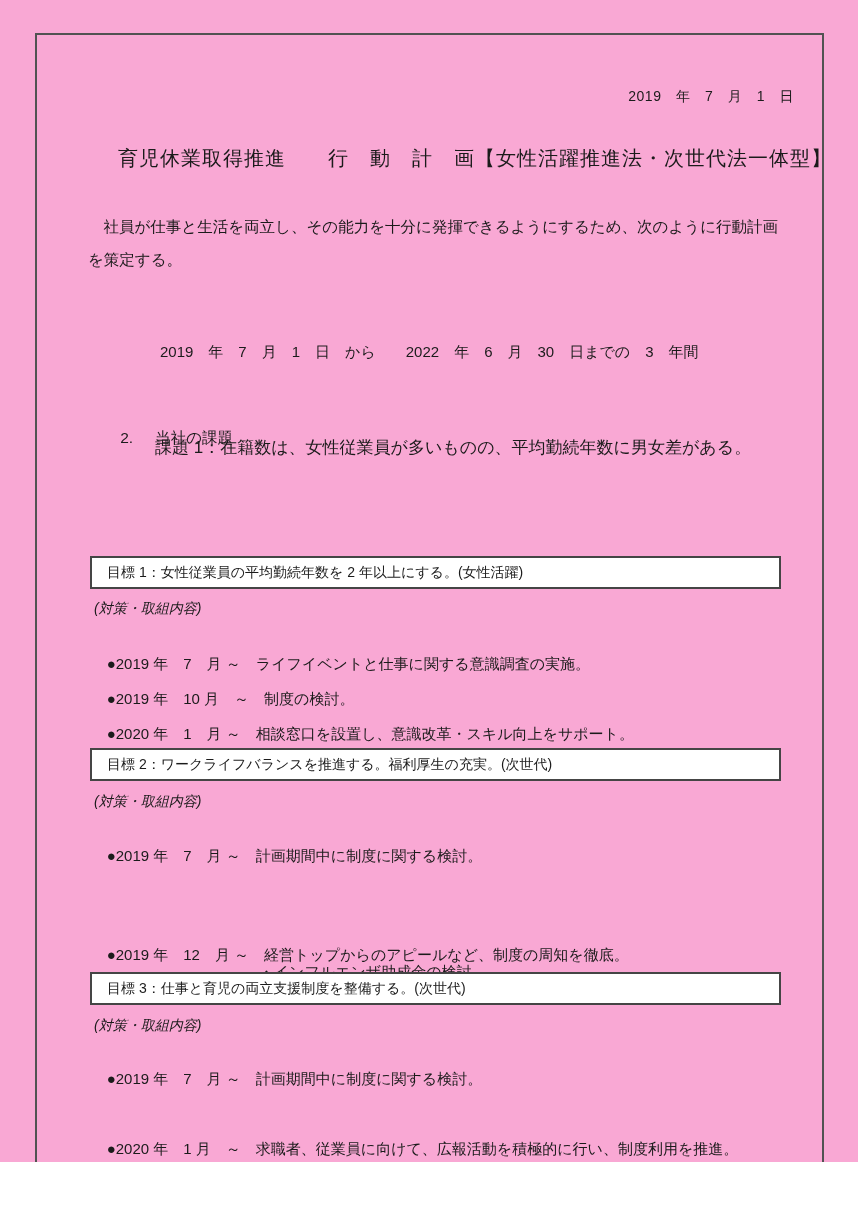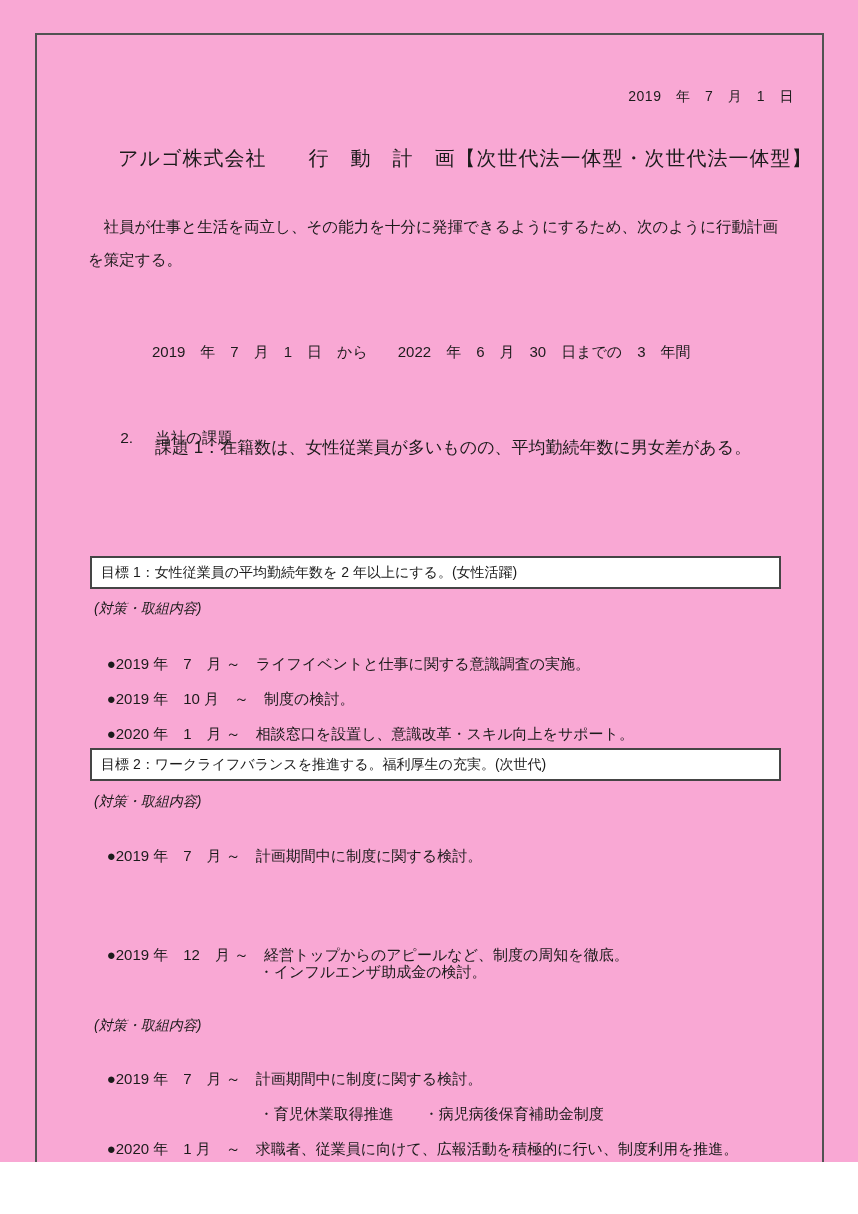--- a/index.html
+++ b/index.html
@@ -23,46 +23,46 @@
     font-size:15px;
     line-height:22px;
     white-space:pre;
   }
   .date{ font-size:14px; letter-spacing:0.5px; }
   .doc-title{ font-size:20px; line-height:30px; letter-spacing:1px; }
   .intro{ left:88px; font-size:15.5px; }
   .sec{ left:103px; font-size:15.5px; }
   .sec .num{ display:inline-block; width:35px; }
   .kadai{ left:155px; font-size:17px; }
-  .period{ left:152px; font-size:15px; }
+  .period{ left:160px; font-size:15px; }
   .goal-box{
     position:absolute;
     left:90px; width:691px; height:33px;
     border:2px solid #454545;
     box-sizing:border-box;
     display:flex; align-items:center;
-    padding-left:9px;
+    padding-left:15px;
     font-size:14px;
     white-space:pre;
     background:#ffffff;
   }
   .measures{ left:94px; font-size:14px;font-style:italic; }
   .bullet{ left:90px; font-size:15px; }
   .bullet .marker{ display:inline-block; }
   .sub-bullet{ left:242px; font-size:15px; }
 </style>
 </head>
 <body>
 
 <div class="page">
   <div class="frame"></div>
 
   <div class="line date" style="top:85px;right:64px">2019　年　7　月　1　日</div>
 
-  <div class="line doc-title" style="top:143px;left:118px">アルゴ株式会社　　行　動　計　画【次世代法一体型・次世代法一体型】</div>
+  <div class="line doc-title" style="top:143px;left:118px">育児休業取得推進　　行　動　計　画【女性活躍推進法・次世代法一体型】</div>
 
   <div class="line intro" style="top:216px">　社員が仕事と生活を両立し、その能力を十分に発揮できるようにするため、次のように行動計画</div>
   <div class="line intro" style="top:249px">を策定する。</div>
 
   <div class="line period" style="top:341px">2019　年　7　月　1　日　から　　2022　年　6　月　30　日までの　3　年間</div>
 
   <div class="line sec" style="top:405px">
     <span class="num">2.</span><span>当社の課題</span>
   </div>
   <div class="line kadai" style="top:437px">課題 1：在籍数は、女性従業員が多いものの、平均勤続年数に男女差がある。</div>
@@ -92,23 +92,23 @@
   <div class="line bullet" style="top:823px">
     <span class="marker">●</span><span>2019 年　7　月 ～　計画期間中に制度に関する検討。</span>
   </div>
   <div class="line sub-bullet" style="top:939px">
     <span class="marker">・</span><span>インフルエンザ助成金の検討。</span>
   </div>
   <div class="line bullet" style="top:922px">
     <span class="marker">●</span><span>2019 年　12　月 ～　経営トップからのアピールなど、制度の周知を徹底。</span>
   </div>
 
+  <div class="goal-box" style="top:972px">
+    <span>目標 3：仕事と育児の両立支援制度を整備する。(次世代)</span>
+  </div>
   <div class="line measures" style="top:1014px">(対策・取組内容)</div>
   <div class="line bullet" style="top:1046px">
     <span class="marker">●</span><span>2019 年　7　月 ～　計画期間中に制度に関する検討。</span>
-  </div>
-  <div class="line sub-bullet" style="top:1081px">
-    <span class="marker">・</span><span>育児休業取得推進　　・病児病後保育補助金制度</span>
   </div>
   <div class="line bullet" style="top:1116px">
     <span class="marker">●</span><span>2020 年　1 月　～　求職者、従業員に向けて、広報活動を積極的に行い、制度利用を推進。</span>
   </div>
 </div>
 
 </body></html>

